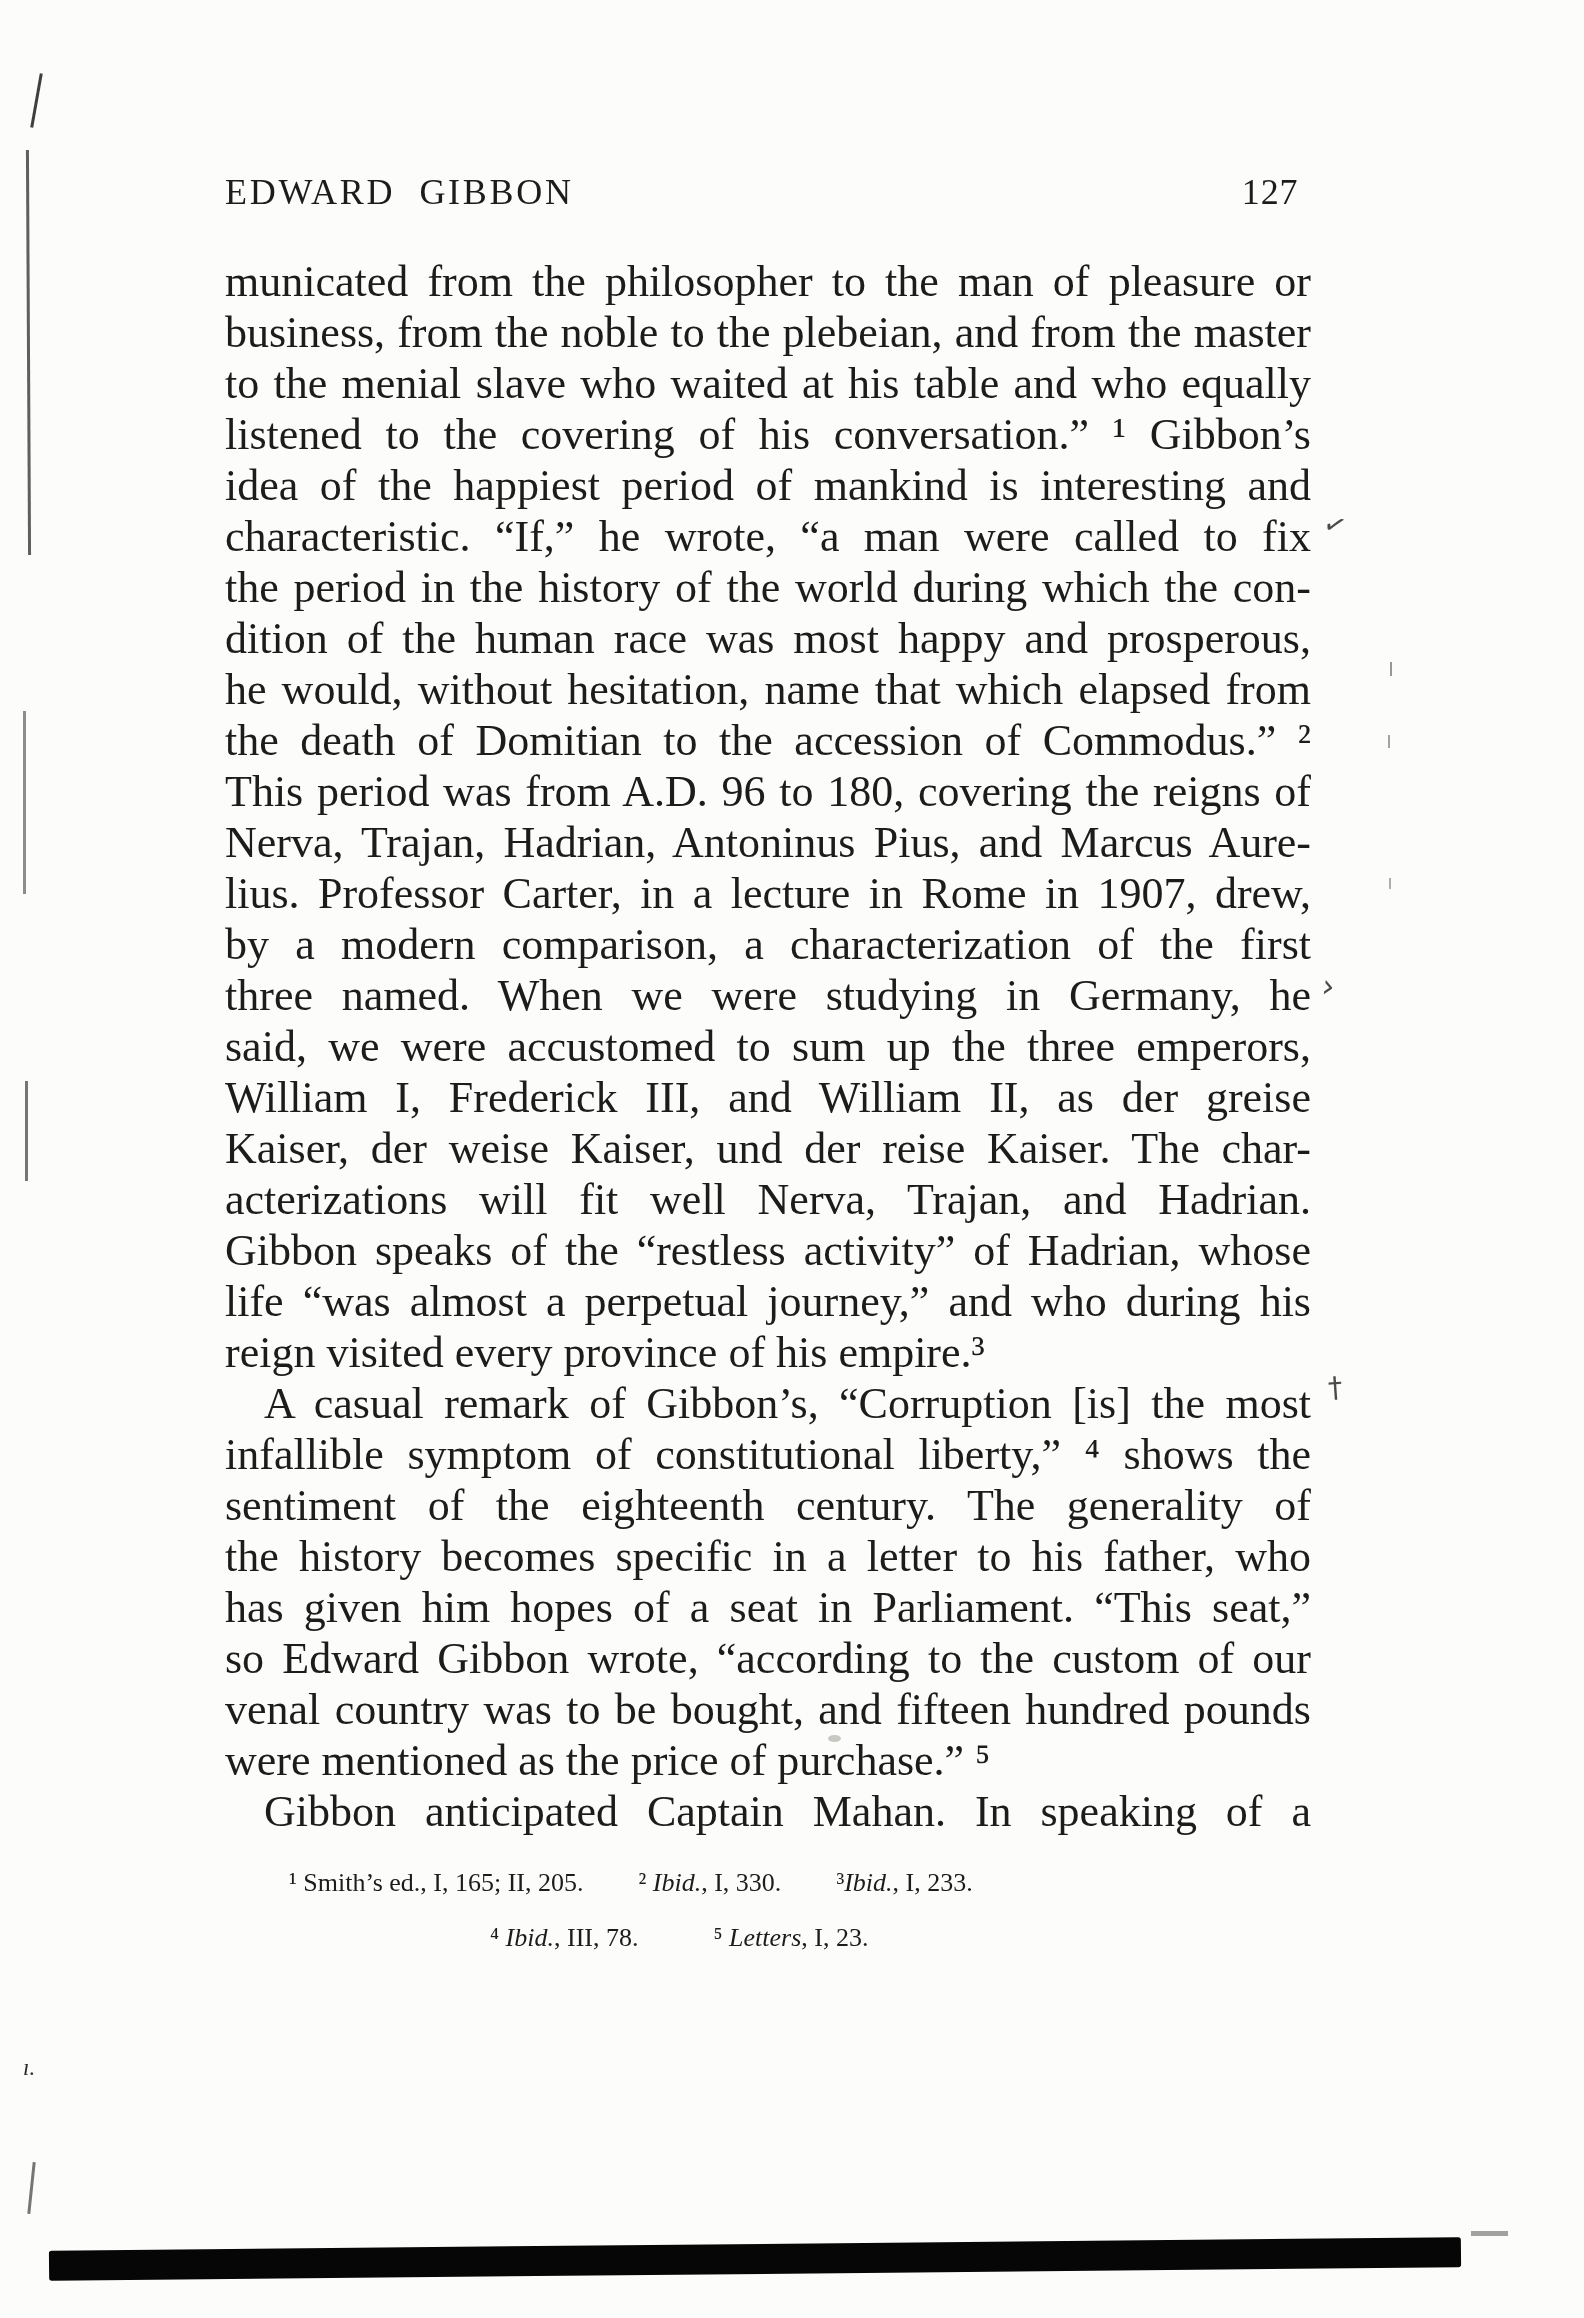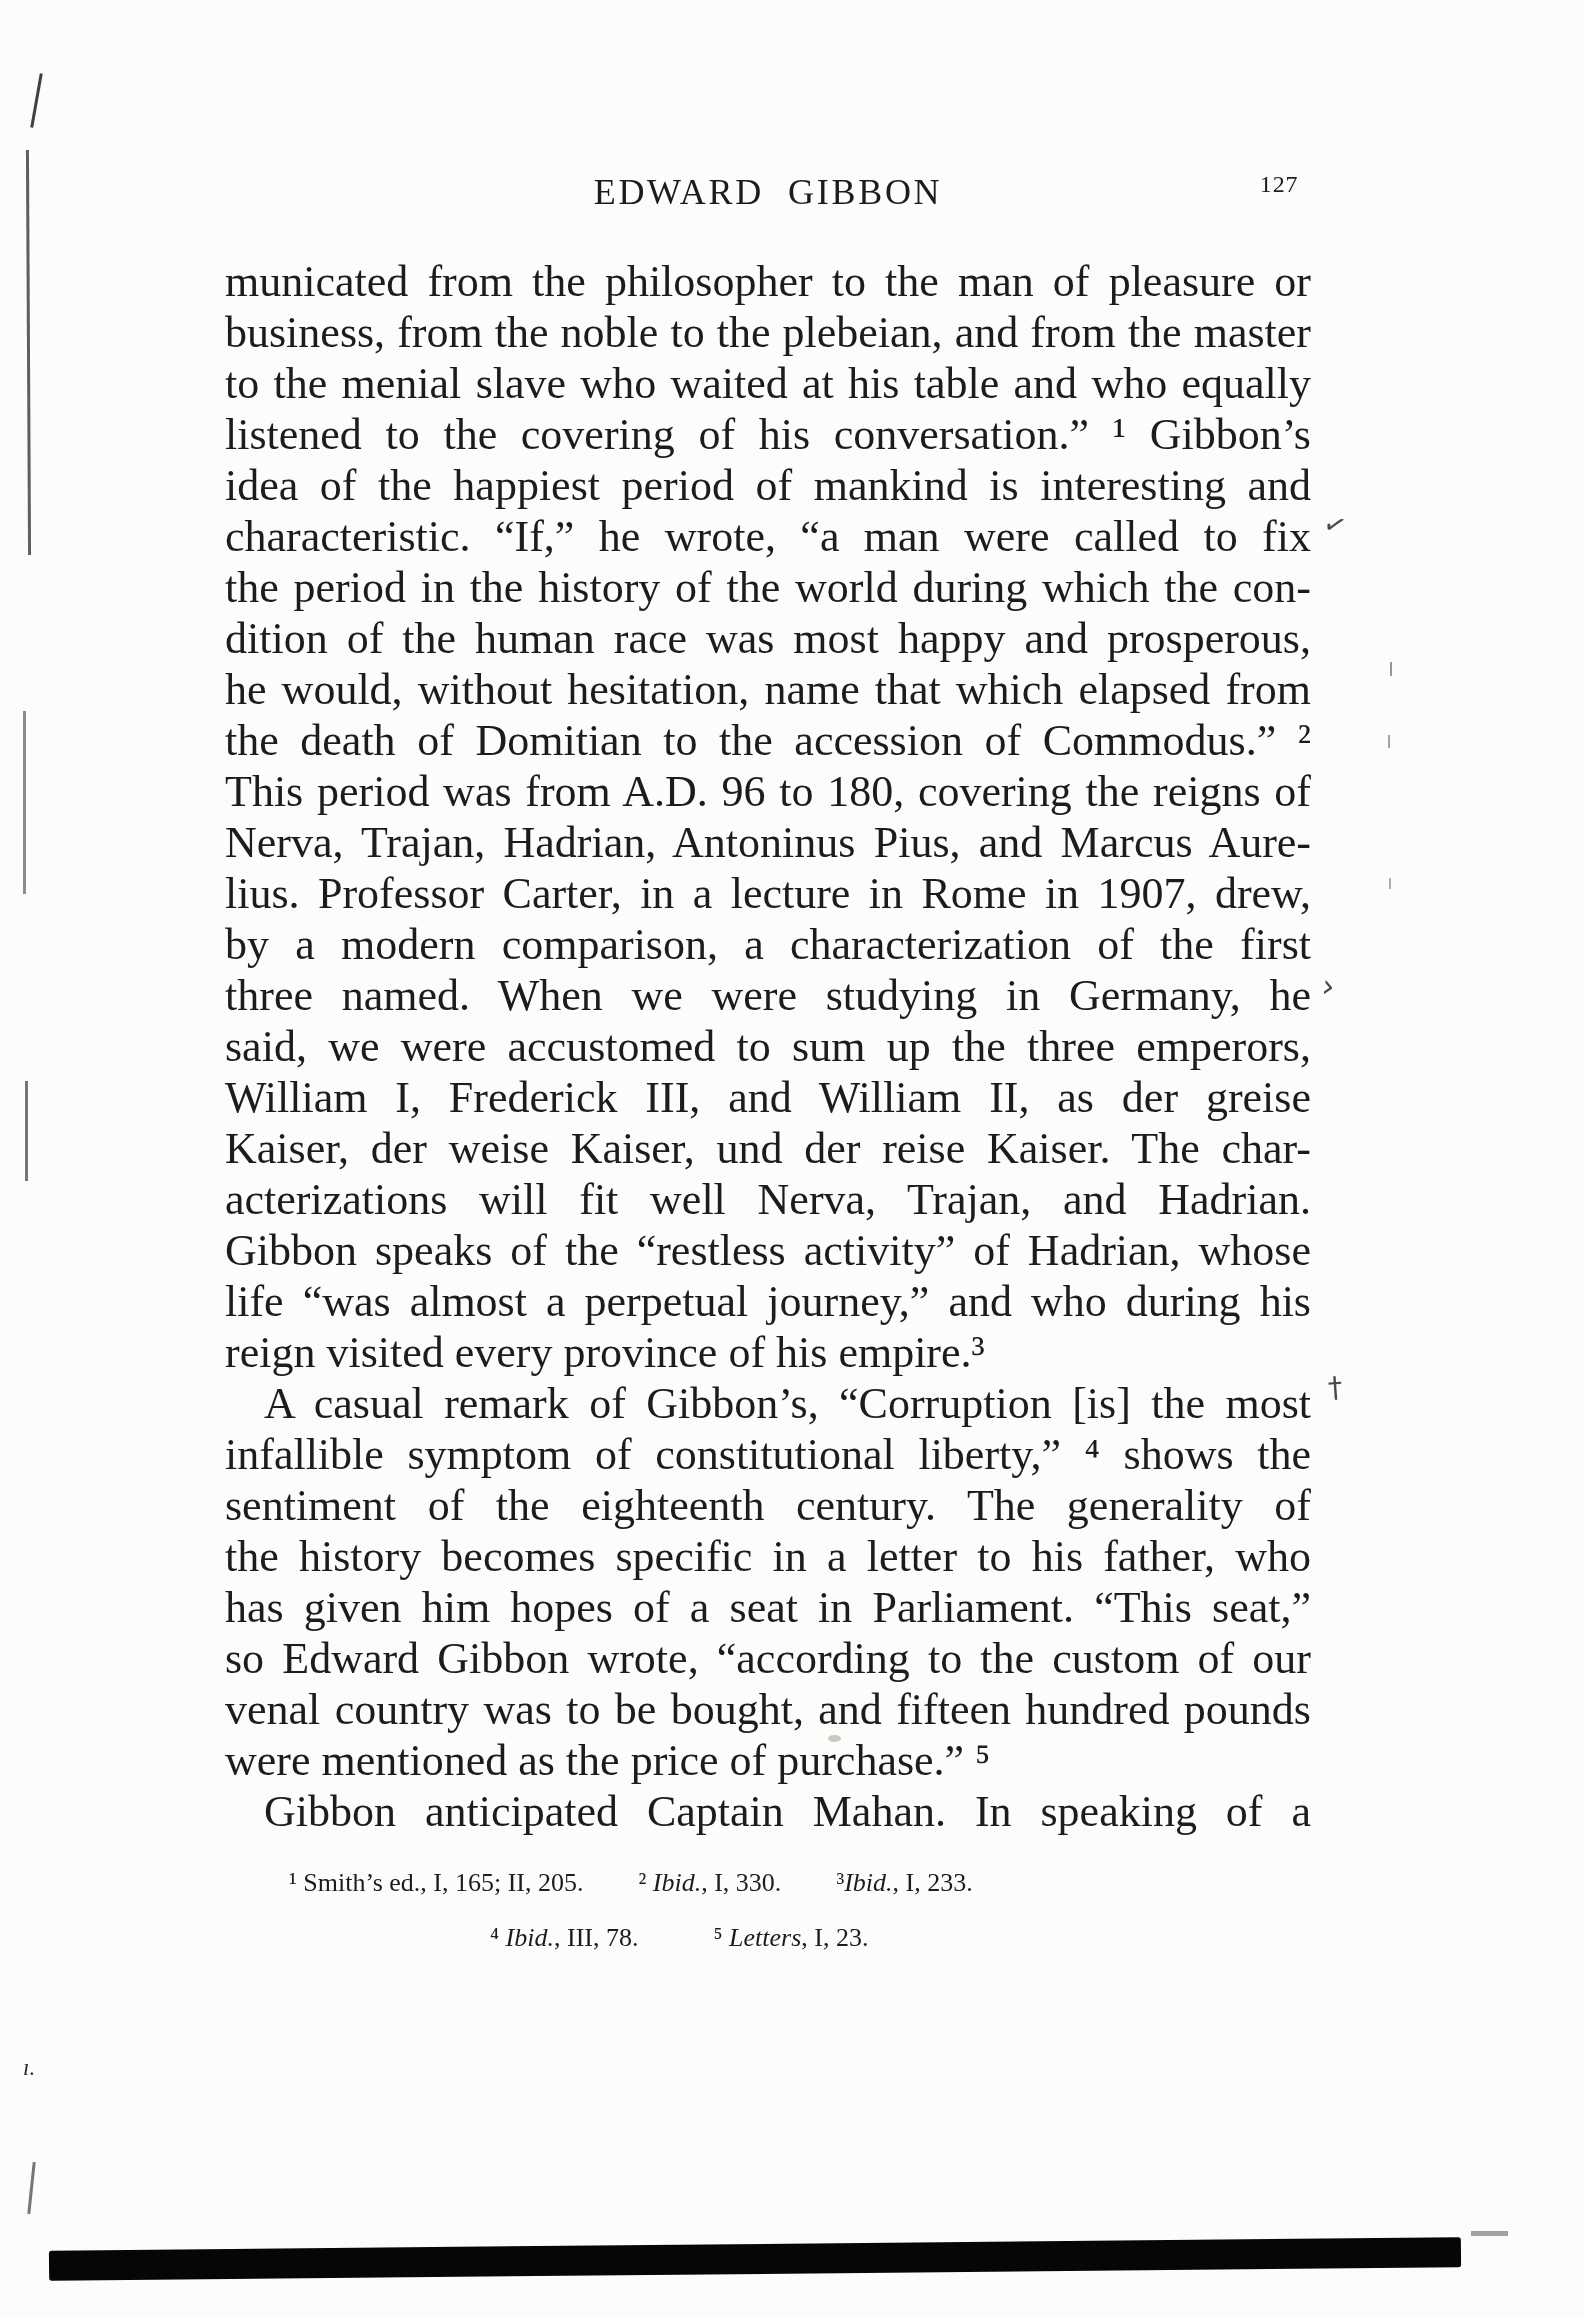--- a/index.html
+++ b/index.html
@@ -9,24 +9,24 @@
     height: 2319px;
     background: #fcfcfa;
     overflow: hidden;
     font-family: "Liberation Serif", serif;
     color: #1c1c1c;
   }
 
   
   .header { position: absolute; left: 225px; top: 171px; width: 1086px; height: 53px; }
   .header .title {
-    display: block; text-align: center;
+    display: block; 
     font-size: 36px; letter-spacing: 2.7px; word-spacing: 12.5px;
   }
-  .header .pagenum { position: absolute; right: 12.5px; top: 0; font-size: 24px; letter-spacing: 0.9px; }
+  .header .pagenum { position: absolute; right: 12.5px; top: 0; font-size: 36px; letter-spacing: 0.9px; }
 
   
   .bodytext { position: absolute; left: 225px; top: 256px; width: 1086px; font-size: 44px; }
   .line {
     height: 51px; line-height: 51px;
     text-align: justify; text-align-last: justify;
     overflow: hidden; white-space: normal;
   }
   .line.endline { text-align-last: left; }
   .line.indent { text-indent: 39px; }

